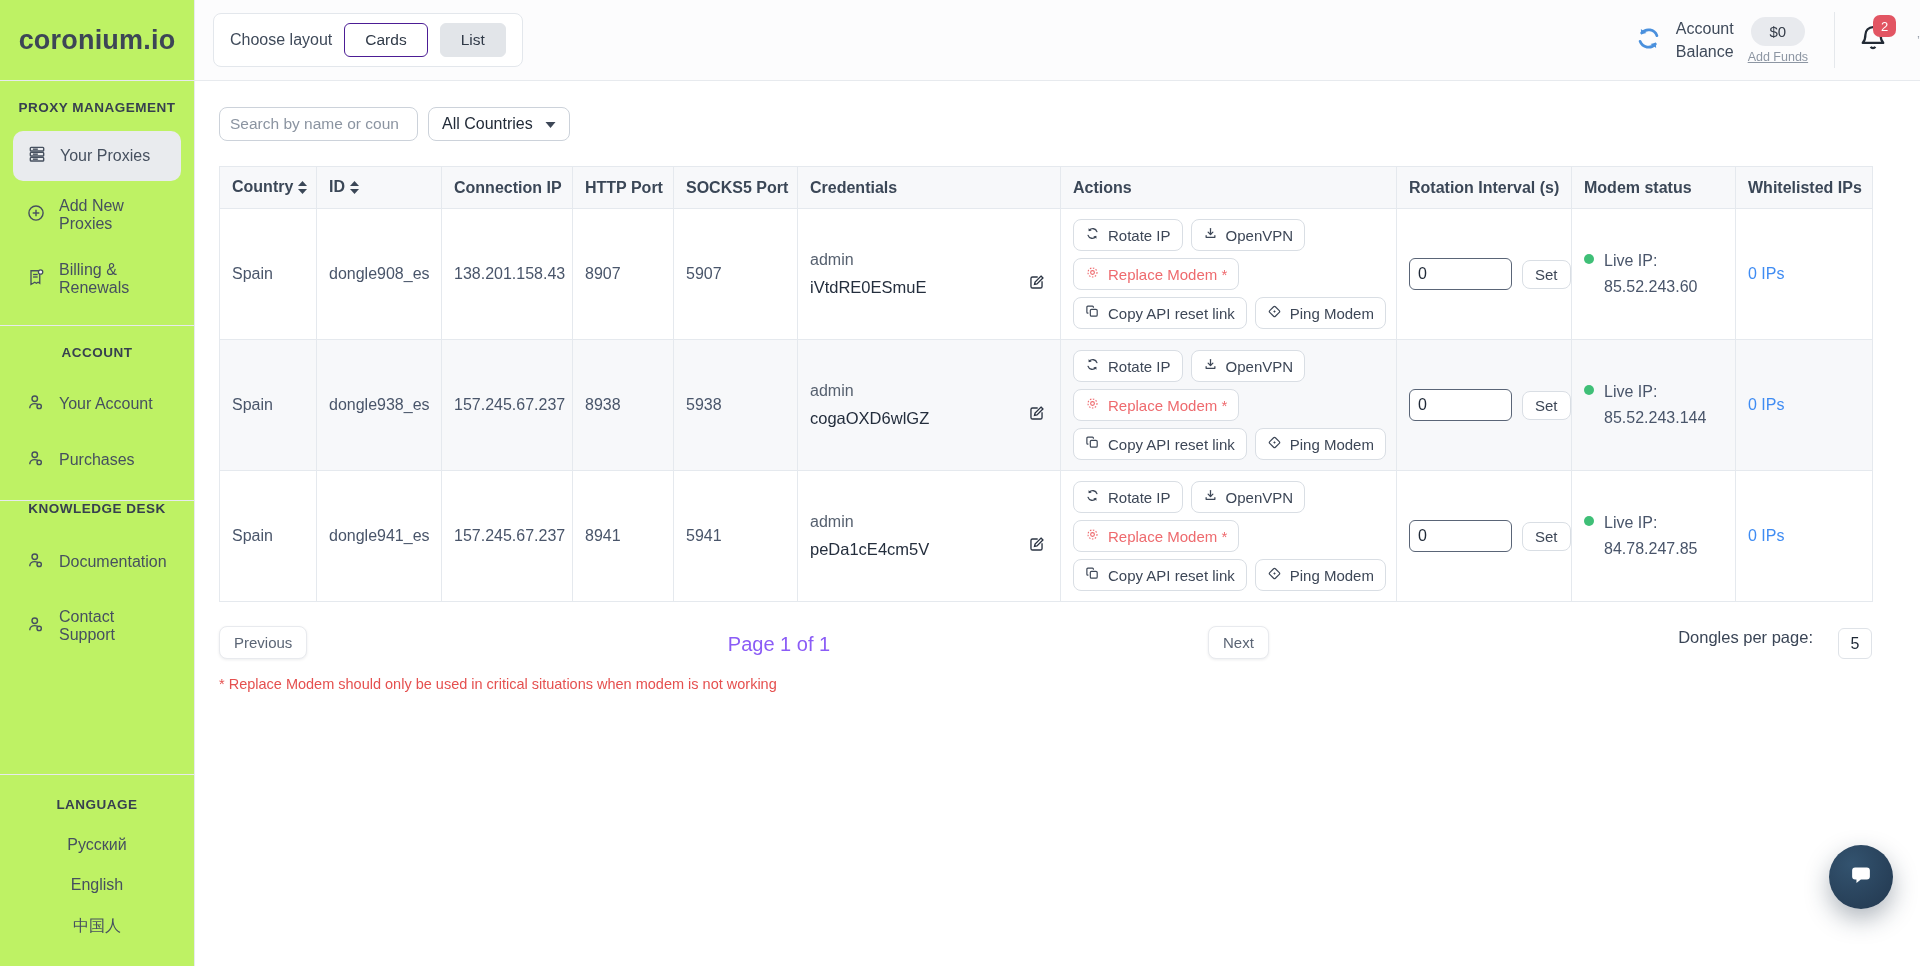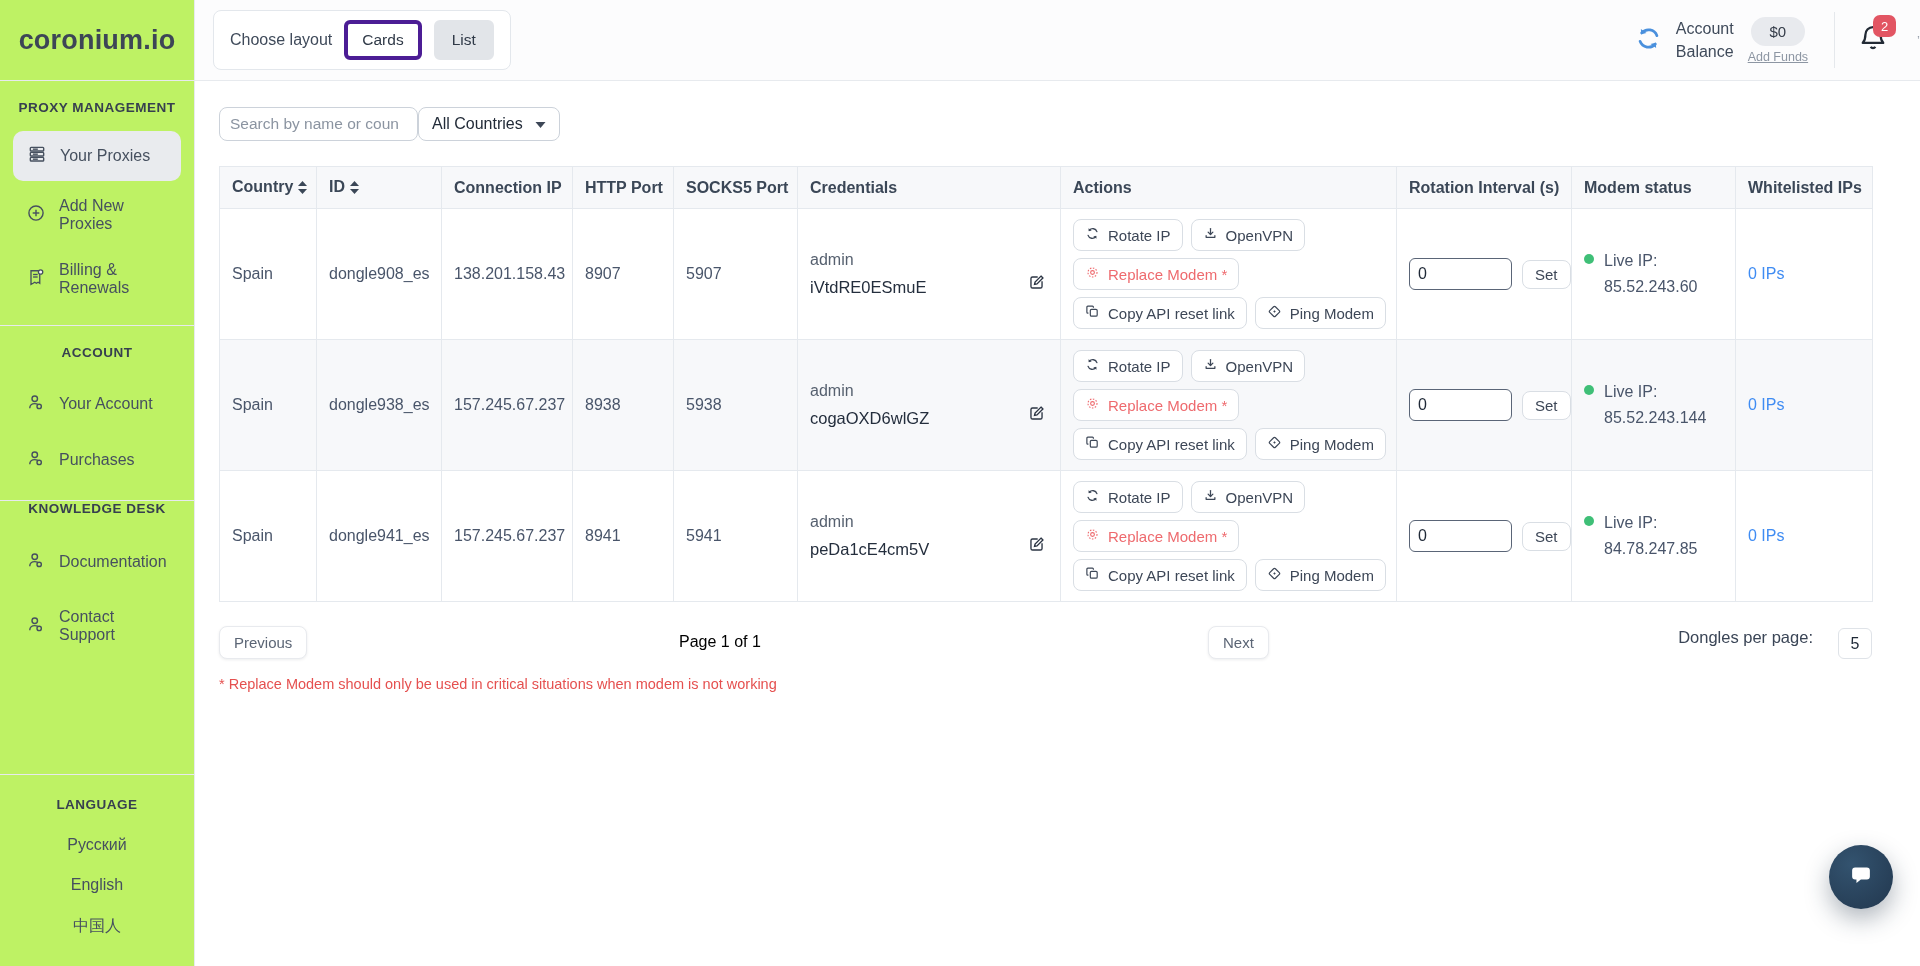--- a/index.html
+++ b/index.html
@@ -15,36 +15,36 @@
   .side-item.active { background:#e9ebee; margin:0 13px; padding:13px 14px; }
   .side-item svg { flex:0 0 auto; }
   .divider-h { border-top:1px solid #e7eaee; margin:18px 0 0 0; }
   .lang-opt { text-align:center; font-size:16px; color:#46505f; cursor:pointer; }
 
   
   .topbar-line { position:absolute; left:0; top:80px; width:1920px; border-top:1px solid #e7eaee; z-index:1; }
   .topbar { position:absolute; left:195px; top:0; width:1725px; height:80px; background:#fcfcfd; display:flex; align-items:center; z-index:1; }
   .layout-group { margin-left:18px; display:flex; align-items:center; gap:12px; border:1px solid #e3e7ec; background:#fff; border-radius:8px; padding:9px 16px; }
   .layout-label { font-size:16px; color:#3f4a5a; }
-  .btn-toggle { font-size:15.5px; color:#2f3947; padding:7px 14px; border-radius:6px; border:4px solid #4c1d95; background:#fff; cursor:pointer; font-family:inherit; }
+  .btn-toggle { font-size:15.5px; color:#2f3947; padding:7px 20px; border-radius:6px; border:1px solid #4c1d95; background:#fff; cursor:pointer; font-family:inherit; }
   .btn-toggle.active { background:#e2e5e9; border-color:#e2e5e9; }
   .top-right { margin-left:auto; display:flex; align-items:center; }
   .refresh-balance { cursor:pointer; margin-right:14px; }
   .balance-label { font-size:16px; color:#3f4a5a; line-height:1.45; }
   .balance-box { margin-left:14px; display:flex; flex-direction:column; align-items:center; }
   .balance-pill { background:#e8eaee; border-radius:16px; padding:6px 19px; font-size:15px; color:#333b48; }
   .add-funds { margin-top:4px; font-size:12.5px; color:#8d96a3; text-decoration:underline; cursor:pointer; }
   .top-divider { width:1px; height:56px; background:#e5e8ec; margin:0 22px 0 26px; }
   .bell-wrap { position:relative; width:34px; height:38px; cursor:pointer; }
   .badge { position:absolute; top:-6px; left:16px; min-width:23px; height:22px; background:#e25563; color:#fff; font-size:13px; border-radius:7px; display:flex; align-items:center; justify-content:center; padding:0 5px; }
   .tick-mark { margin-left:26px; color:#9aa2ae; font-size:13px; }
 
   
   .main { position:absolute; left:195px; top:80px; width:1725px; height:886px; background:#fff; padding:27px 0 0 24px; }
-  .filters { display:flex; align-items:center; }
+  .filters { display:flex; gap:10px; align-items:center; }
   .search-input { width:199px; height:34px; border:1px solid #ccd2da; border-radius:8px; padding:0 10px; font-size:15.5px; color:#374151; font-family:inherit; outline:none; background:#fff; }
   .search-input::placeholder { color:#8b94a1; }
   .country-select { height:34px; display:flex; align-items:center; gap:12px; border:1px solid #ccd2da; border-radius:8px; padding:0 13px; font-size:16px; color:#222b38; background:#fff; cursor:pointer; }
 
   
   table { border-collapse:collapse; margin-top:25px; table-layout:fixed; width:1653px; }
   th, td { border:1px solid #e5e9ee; text-align:left; padding-left:12px; }
   th { background:#f7f8fa; height:42px; font-size:16px; font-weight:bold; color:#3b4757; }
   th .sort { margin-left:5px; vertical-align:-2px; }
   td { height:131px; vertical-align:middle; font-size:16px; color:#49556a; background:#fff; }
@@ -64,21 +64,21 @@
   .modem-cell .wrap { display:flex; gap:10px; }
   .dot { width:10px; height:10px; border-radius:50%; background:#3fbf77; margin-top:6px; flex:0 0 auto; }
   .live-ip { line-height:1.65; }
   .ip-link { color:#3f8cf3; cursor:pointer; }
 
   
   .pagination { position:relative; width:1653px; height:36px; margin-top:24px; }
   .btn-page { position:absolute; top:0; background:#fff; border:1px solid #e8eaee; border-radius:8px; box-shadow:0 1px 3px rgba(16,24,40,.08); padding:7px 14px; font-size:15px; color:#5b6575; cursor:pointer; font-family:inherit; }
   .btn-prev { left:0; }
   .btn-next { left:989px; }
-  .page-info { position:absolute; left:460px; width:200px; text-align:left; top:7px; font-size:16px; color:#000000; }
+  .page-info { position:absolute; left:460px; width:200px; text-align:center; top:7px; font-size:20px; color:#8b5cf6; }
   .per-page { position:absolute; right:0; top:2px; display:flex; align-items:flex-start; gap:25px; font-size:16.5px; color:#3a4556; }
   .per-page-input { width:34px; height:31px; border:1px solid #dfe3e8; border-radius:6px; text-align:center; font-size:16px; color:#1f2937; font-family:inherit; outline:none; }
   .note { margin-top:14px; font-size:14.5px; color:#e5504f; }
 
   
   .chat-fab { position:absolute; left:1829px; top:845px; width:64px; height:64px; border-radius:50%; background:radial-gradient(circle at 35% 30%, #33536f, #22374e); box-shadow:0 10px 24px rgba(30,45,65,.35); display:flex; align-items:center; justify-content:center; cursor:pointer; z-index:3; }
 </style>
 </head>
 <body>
 

